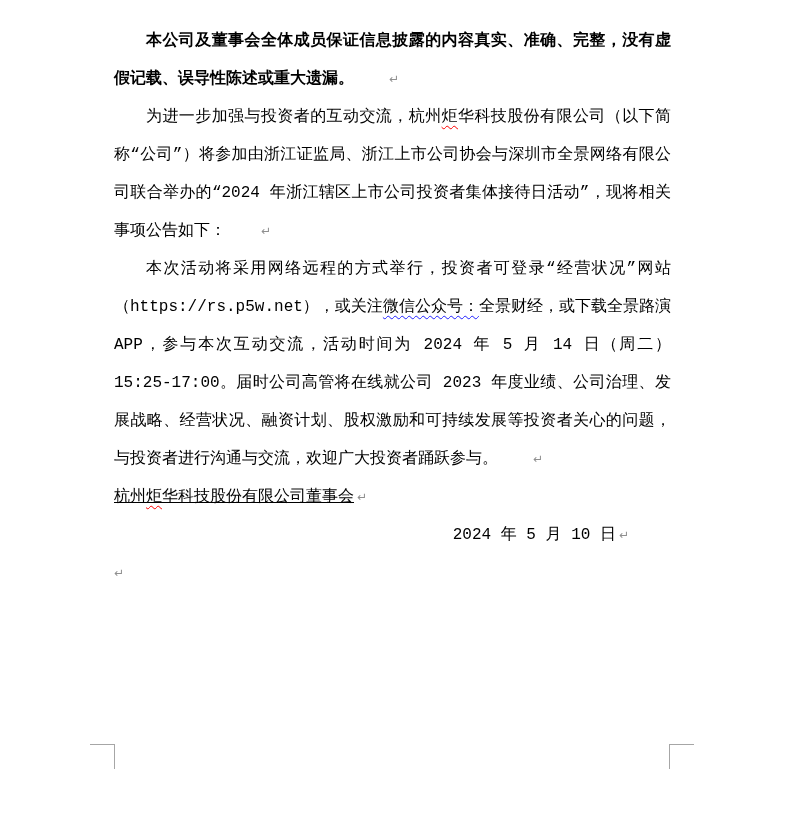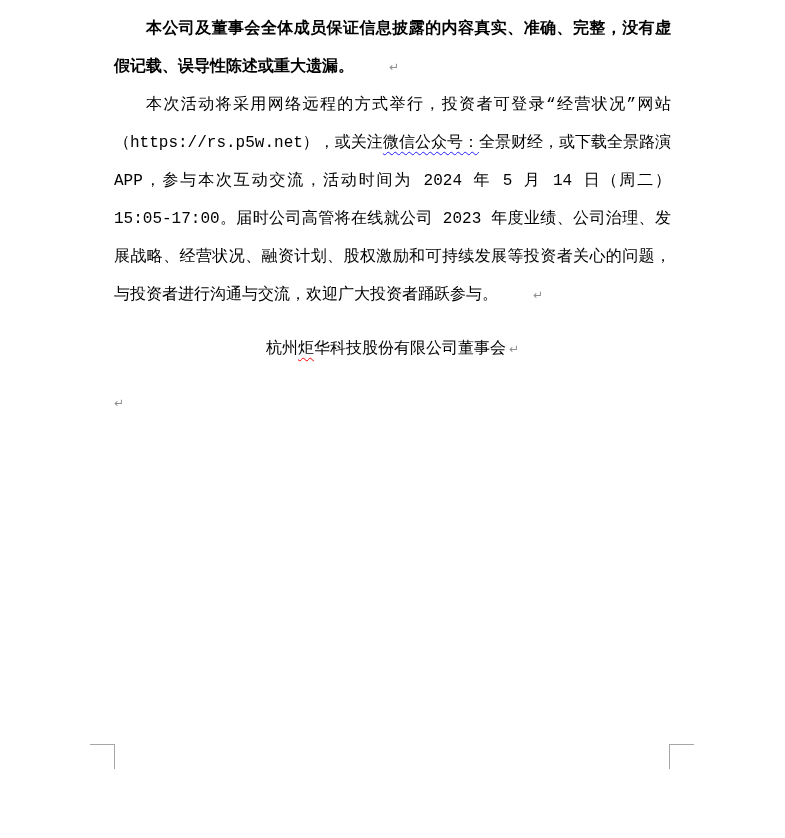--- a/index.html
+++ b/index.html
@@ -13,38 +13,39 @@
   }
   .page {
     position: absolute;
     left: 0; top: 0;
     width: 785px; height: 838px;
     background: #ffffff;
   }
   .doc-body {
     position: absolute;
     left: 114px;
-    top: 10px;
+    top: 22px;
     width: 557px;
     font-family: "Liberation Mono", "Liberation Serif", "DejaVu Serif", serif;
     font-size: 16px;
     line-height: 38px;
     color: #000000;
   }
   .para {
     margin: 0;
     text-indent: 32px;
     text-align: justify;
     text-align-last: left;
   }
   .bold { font-weight: bold; }
   .sig-line {
-    margin: 16px;
+    margin: 0;
     text-indent: 0;
-    text-align: center;
+    text-align: left;
+    text-decoration: underline;
   }
   .date-line {
     margin: 0;
     text-indent: 0;
     text-align: right;
     padding-right: 42px;
   }
   .empty-line {
     margin: 0;
     text-indent: 0;
@@ -93,26 +94,28 @@
 </style>
 </head>
 <body>
 
 <div class="page">
 
   <div class="doc-body">
 
     <p class="para bold"><span>本公司及董事会全体成员保证信息披露的内容真实、准确、完整，没有虚假记载、误导性陈述或重大遗漏。</span><span class="pmark">↵</span></p>
 
+    <p class="para"><span>为进一步加强与投资者的互动交流，杭州</span><span class="squiggle-red">炬</span><span>华科技股份有限公司（以下简称“公司”）将参加由浙江证监局、浙江上市公司协会与深圳市全景网络有限公司联合举办的“2024 年浙江辖区上市公司投资者集体接待日活动”，现将相关事项公告如下：</span><span class="pmark">↵</span></p>
 
-    <p class="para"><span>本次活动将采用网络远程的方式举行，投资者可登录“经营状况”网站（https://rs.p5w.net），或关注</span><span class="squiggle-blue">微信公众号：</span><span>全景财经，或下载全景路演 APP，参与本次互动交流，活动时间为 2024 年 5 月 14 日（周二）15:05-17:00。届时公司高管将在线就公司 2023 年度业绩、公司治理、发展战略、经营状况、融资计划、股权激励和可持续发展等投资者关心的问题，与投资者进行沟通与交流，欢迎广大投资者踊跃参与。</span><span class="pmark">↵</span></p>
+    <p class="para"><span>本次活动将采用网络远程的方式举行，投资者可登录“经营状况”网站（https://rs.p5w.net），或关注</span><span class="squiggle-blue">微信公众号：</span><span>全景财经，或下载全景路演 APP，参与本次互动交流，活动时间为 2024 年 5 月 14 日（周二）15:25-17:00。届时公司高管将在线就公司 2023 年度业绩、公司治理、发展战略、经营状况、融资计划、股权激励和可持续发展等投资者关心的问题，与投资者进行沟通与交流，欢迎广大投资者踊跃参与。</span><span class="pmark">↵</span></p>
 
 
     <p class="sig-line"><span>杭州</span><span class="squiggle-red">炬</span><span>华科技股份有限公司董事会</span><span class="pmark">↵</span></p>
 
+    <p class="date-line"><span>2024 年 5 月 10 日</span><span class="pmark">↵</span></p>
 
     <p class="empty-line"><span class="pmark" style="margin-left:0;">↵</span></p>
 
   </div>
 
   <div class="crop-mark crop-left"></div>
   <div class="crop-mark crop-right"></div>
 
 </div>
 

